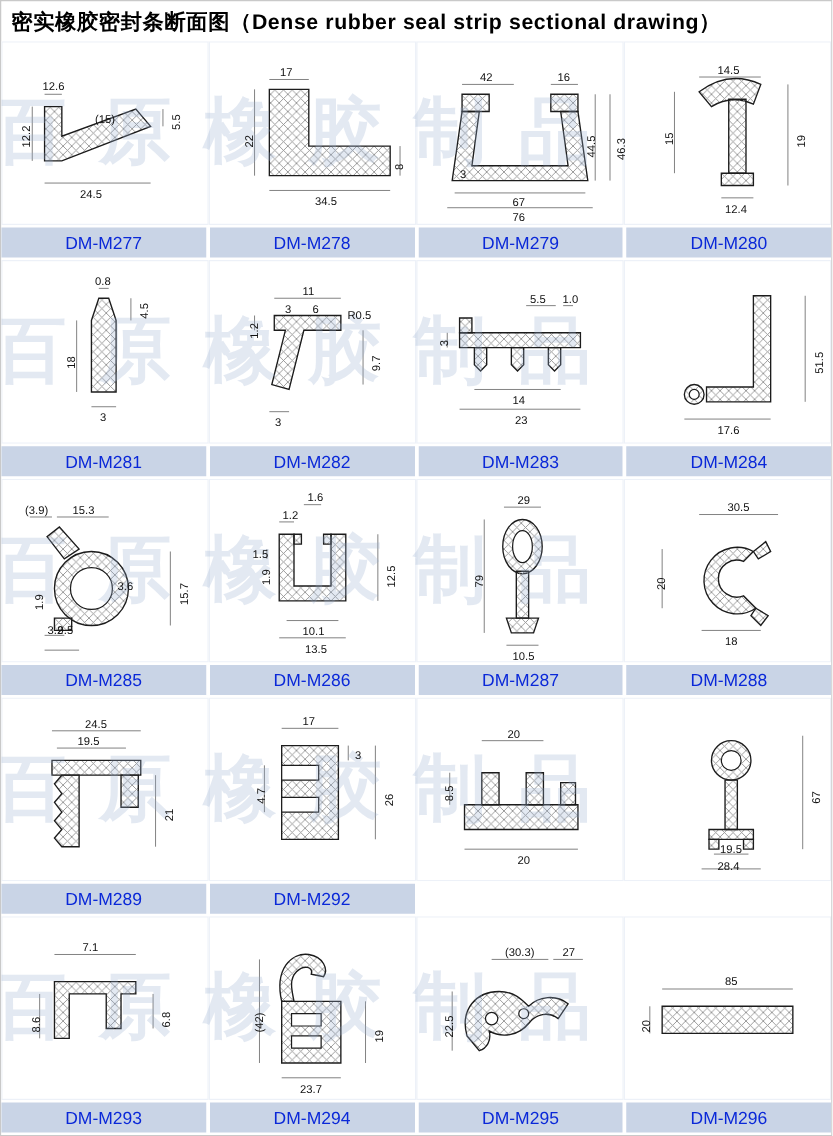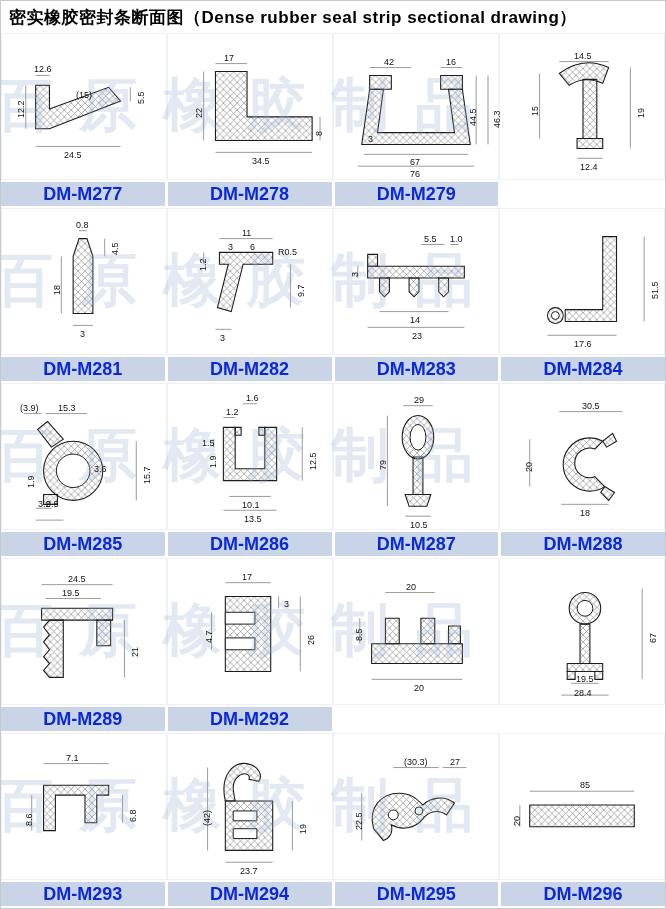--- a/index.html
+++ b/index.html
@@ -7,21 +7,21 @@
   #hdr{height:32px;display:flex;align-items:center;padding-left:8px;box-sizing:border-box;}
   #hdr h1{font-size:17px;margin:0;color:#000;font-weight:bold;letter-spacing:.5px;text-align:right;}
   .row{position:relative;height:147px;display:grid;grid-template-columns:repeat(4,1fr);overflow:hidden;}
   .cell{position:relative;background:#fff;border:1px solid #edf1f8;box-sizing:border-box;}
   .cell svg{position:absolute;left:0;top:0;width:100%;height:100%;}
   .sh{fill:url(#xh);stroke:#1c1c1c;stroke-width:1.1;}
   .dl line{stroke:#555;stroke-width:.6;}
   .dim{position:absolute;font-size:9px;color:#111;white-space:nowrap;z-index:3;}
   .dim.v{transform:rotate(-90deg);transform-origin:0 0;}
   .band{height:28px;display:grid;grid-template-columns:repeat(4,1fr);gap:3px;background:#fff;padding:2px 0;box-sizing:border-box;}
-  .bcell{background:#c9d4e6;color:#0a28d8;font-weight:bold;font-size:18px;display:flex;align-items:center;justify-content:center;}
+  .bcell{background:#c9d4e6;color:#0a28d8;font-weight:normal;font-size:14px;display:flex;align-items:center;justify-content:center;}
   .wm{position:absolute;left:-6px;top:34px;font-size:58px;font-weight:bold;letter-spacing:26px;color:rgba(150,172,208,.27);white-space:nowrap;z-index:2;pointer-events:none;}
 </style>
 </head>
 <body>
 
 <svg width="0" height="0" style="position:absolute">
   <defs>
     <pattern id="xh" patternUnits="userSpaceOnUse" width="7" height="7">
       <path d="M0,7 L7,0" stroke="#8d8d8d" stroke-width="0.7"></path>
       <path d="M0,0 L7,7" stroke="#8d8d8d" stroke-width="0.7"></path>
@@ -110,20 +110,21 @@
       <span class="dim v" style="left:30px;top:82px">15</span>
       <span class="dim v" style="left:136px;top:84px">19</span>
       <span class="dim" style="left:80px;top:128px">12.4</span>
     </div>
   </div>
 
   <div class="band">
     <div class="bcell">DM-M277</div>
     <div class="bcell">DM-M278</div>
     <div class="bcell">DM-M279</div>
+    <div class="bcell">DM-M280</div>
   </div>
 
   <div class="row">
     <div class="wm">百原橡胶制品</div>
 
     <div class="cell">
       <svg viewBox="0 0 166 147">
         <g class="dl">
             <line x1="78" y1="22" x2="86" y2="22"></line>
             <line x1="104" y1="30" x2="104" y2="48"></line>

